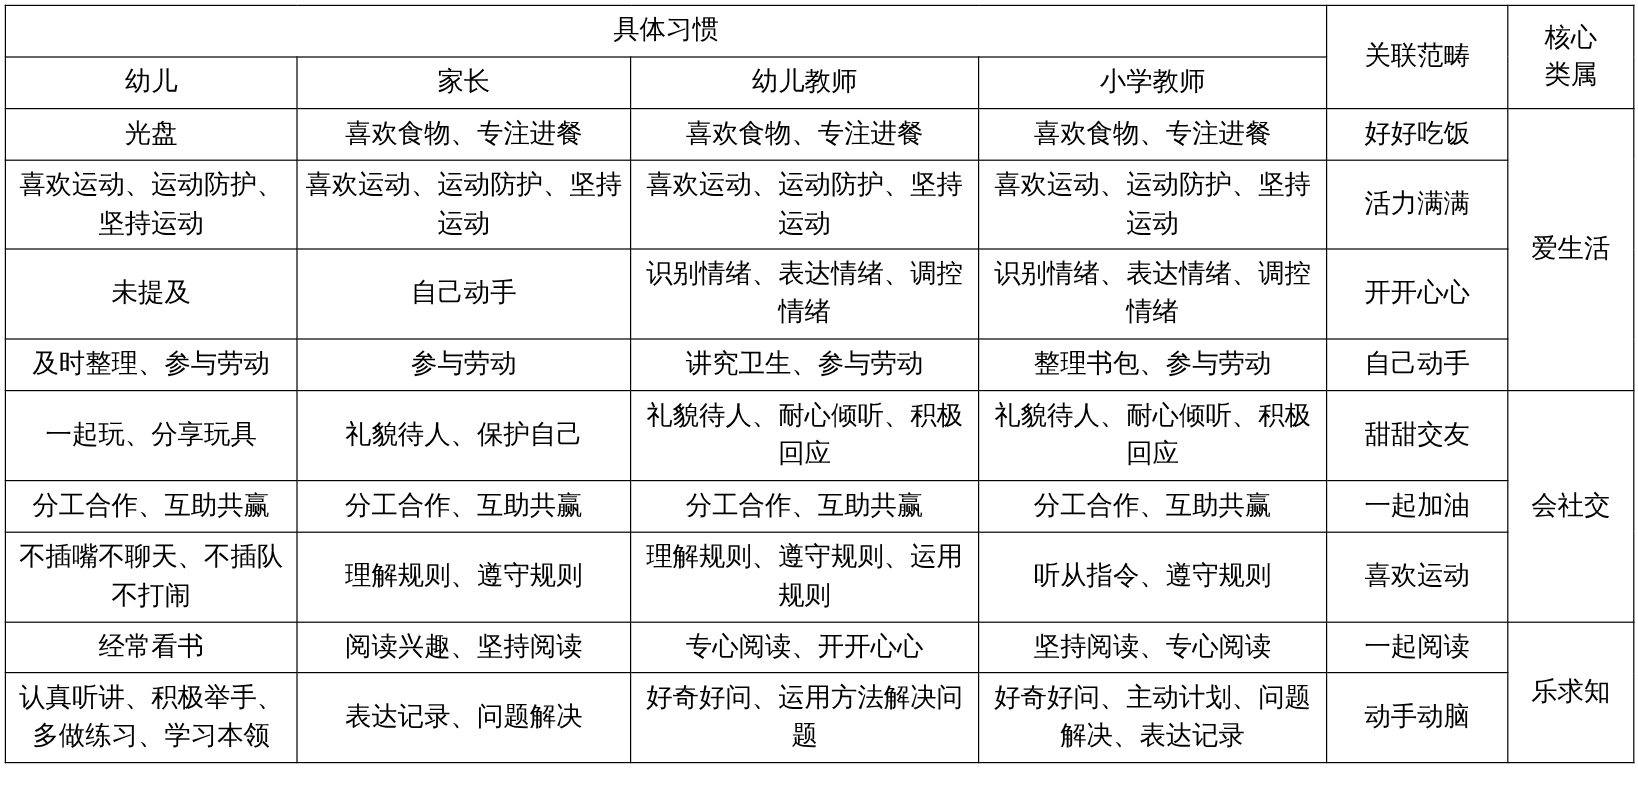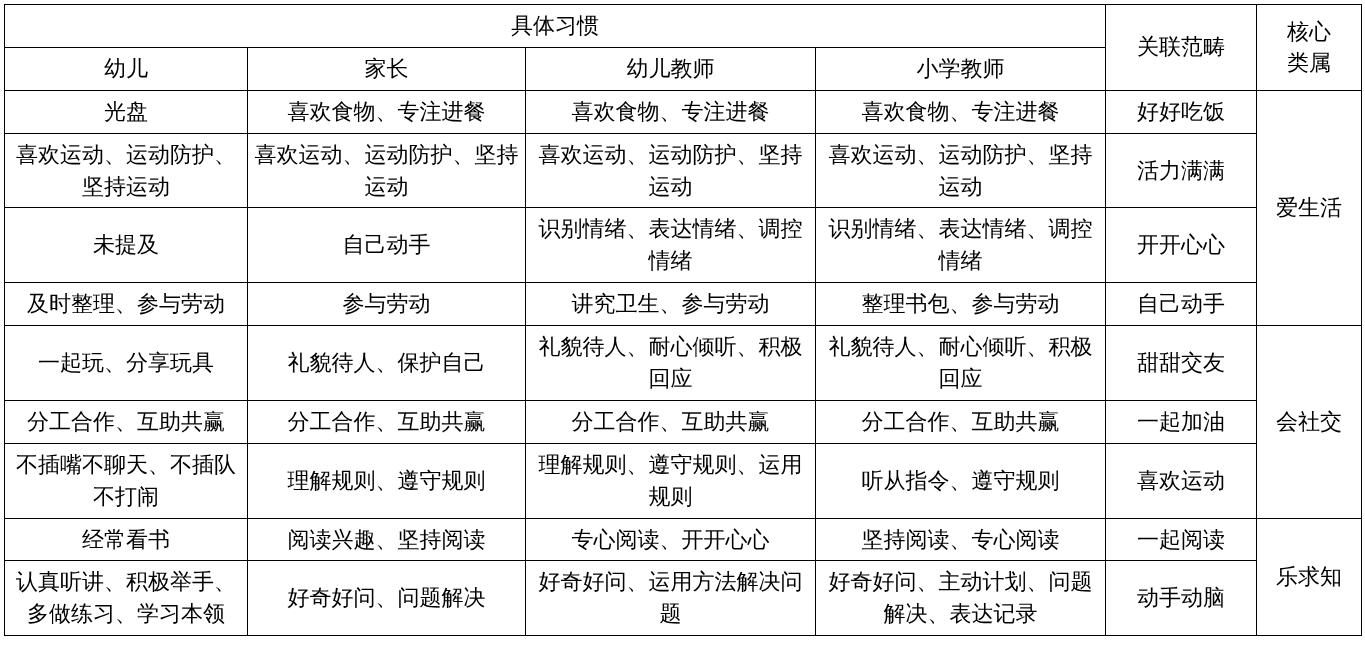--- a/index.html
+++ b/index.html
@@ -138,20 +138,20 @@
         <td>经常看书</td>
         <td>阅读兴趣、坚持阅读</td>
         <td>专心阅读、开开心心</td>
         <td>坚持阅读、专心阅读</td>
         <td>一起阅读</td>
         <td class="cat-cell" rowspan="2">乐求知</td>
       </tr>
 
       <tr>
         <td>认真听讲、积极举手、多做练习、学习本领</td>
-        <td>好奇好问、问题解决</td>
+        <td>表达记录、问题解决</td>
         <td>好奇好问、运用方法解决问题</td>
         <td>好奇好问、主动计划、问题解决、表达记录</td>
         <td>动手动脑</td>
       </tr>
     </tbody>
   </table>
 </div>
 
 </body></html>

